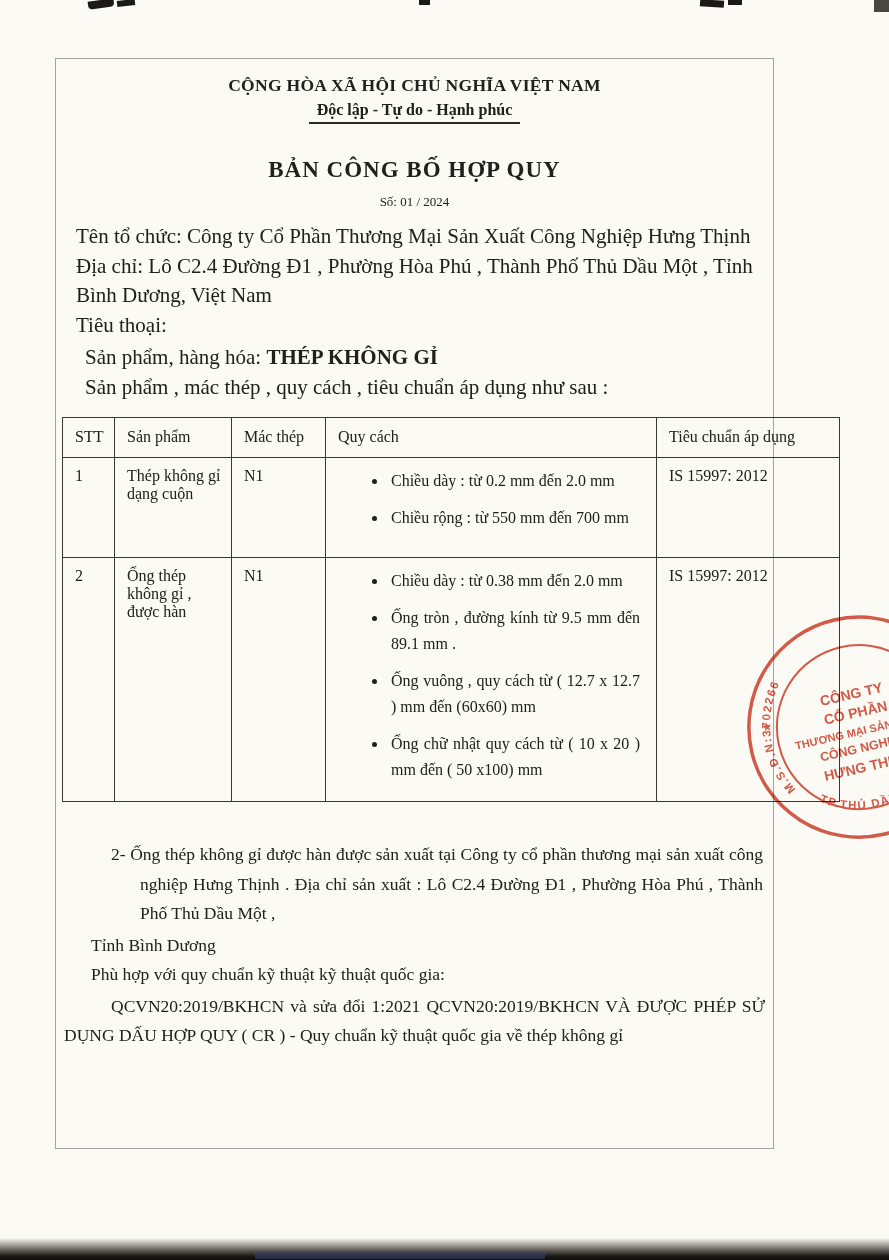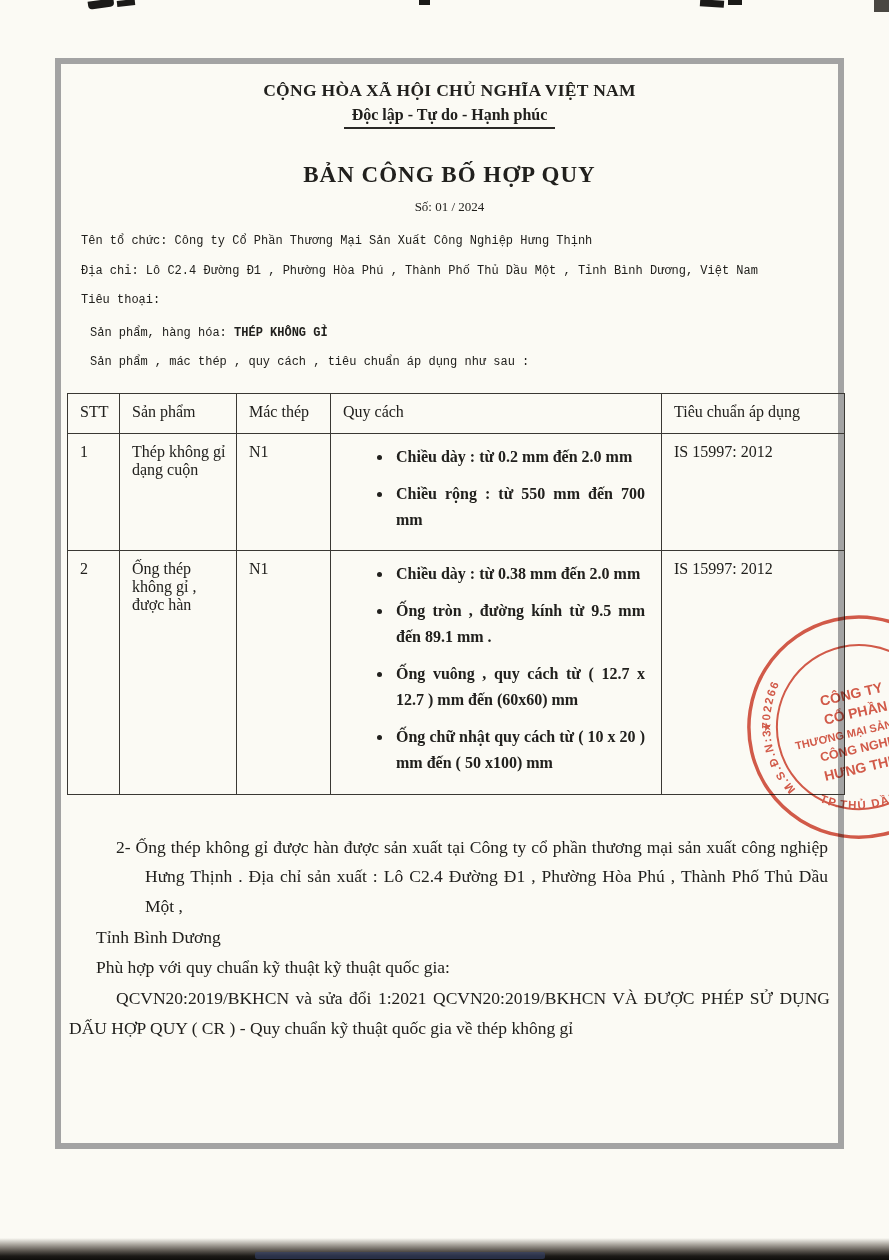--- a/index.html
+++ b/index.html
@@ -3,50 +3,50 @@
 <meta charset="utf-8">
 <style>
   * { margin:0; padding:0; box-sizing:border-box; }
   html,body { background:#e9e7e1; }
   .page {
     position:relative; width:889px; height:1260px; margin:0 auto;
     background:#fbfaf4; overflow:hidden;
     font-family:"Liberation Serif","DejaVu Serif",serif; color:#21201d;
   }
   .frame {
-    position:absolute; left:55px; top:58px; width:789px; height:1091px;
-    border:6px solid #a3a3a3;
+    position:absolute; left:55px; top:58px; width:719px; height:1091px;
+    border:1px solid #a3a3a3;
   }
   .center { text-align:center; }
   .motto1 { margin-top:16px; font-size:17.5px; font-weight:bold; letter-spacing:.3px; }
   .motto2 { margin-top:5px; font-size:16px; font-weight:bold; }
   .motto2 span { display:inline-block; border-bottom:2px solid #2a2926; padding:0 8px 3px;text-align:right; }
   .doc-title { margin-top:33px; font-size:23px; font-weight:bold; letter-spacing:1px; }
   .doc-number { margin-top:11px; font-size:13px; }
-  .para { margin:0 14px 0 20px; font-size:12px; line-height:29.5px;font-family:Liberation Mono, monospace; }
+  .para { margin:0 14px 0 20px; font-size:21px; line-height:29.5px; }
   .p-first { margin-top:12px; }
   .ind { margin-left:29px; }
   .gap { margin-top:3px; }
   .bold { font-weight:bold; }
 
   table.ptable {
     border-collapse:collapse; table-layout:fixed;
     margin:15px 0 0 6px; width:777px; font-size:16px;
   }
   .ptable th, .ptable td {
     border:1.6px solid #3a3833; vertical-align:top;
     padding:9px 10px 6px 12px; font-weight:normal; text-align:left;
   }
   .ptable thead th { height:40px; vertical-align:middle; padding-top:4px; }
   .ptable tr.r1 { height:100px; }
   .ptable tr.r2 { height:244px; }
   .c-stt { text-align:center; padding-left:4px; }
   .c-sp  { text-align:justify; padding-right:12px; }
   .c-mt  { padding-left:30px; }
-  .qc-list { list-style:disc outside; margin:1px 0 0 50px;font-weight:bold; }
+  .qc-list { list-style:disc outside; margin:1px 0 0 50px; }
   .qc-list li { margin-bottom:11px; padding-left:3px; padding-right:6px; text-align:justify; line-height:26px; }
 
   .notes { margin-top:38px; font-size:17.5px; line-height:29.5px; }
   .note1 { margin:0 10px 2px 55px; }
   .note2 { margin:2px 10px 2px 55px; padding-left:29px; text-indent:-29px; text-align:justify; }
   .note-plain { margin-left:35px; }
   .note-last { margin:2px 8px 0 8px; text-indent:47px; text-align:justify; }
 
   
   .stamp {

